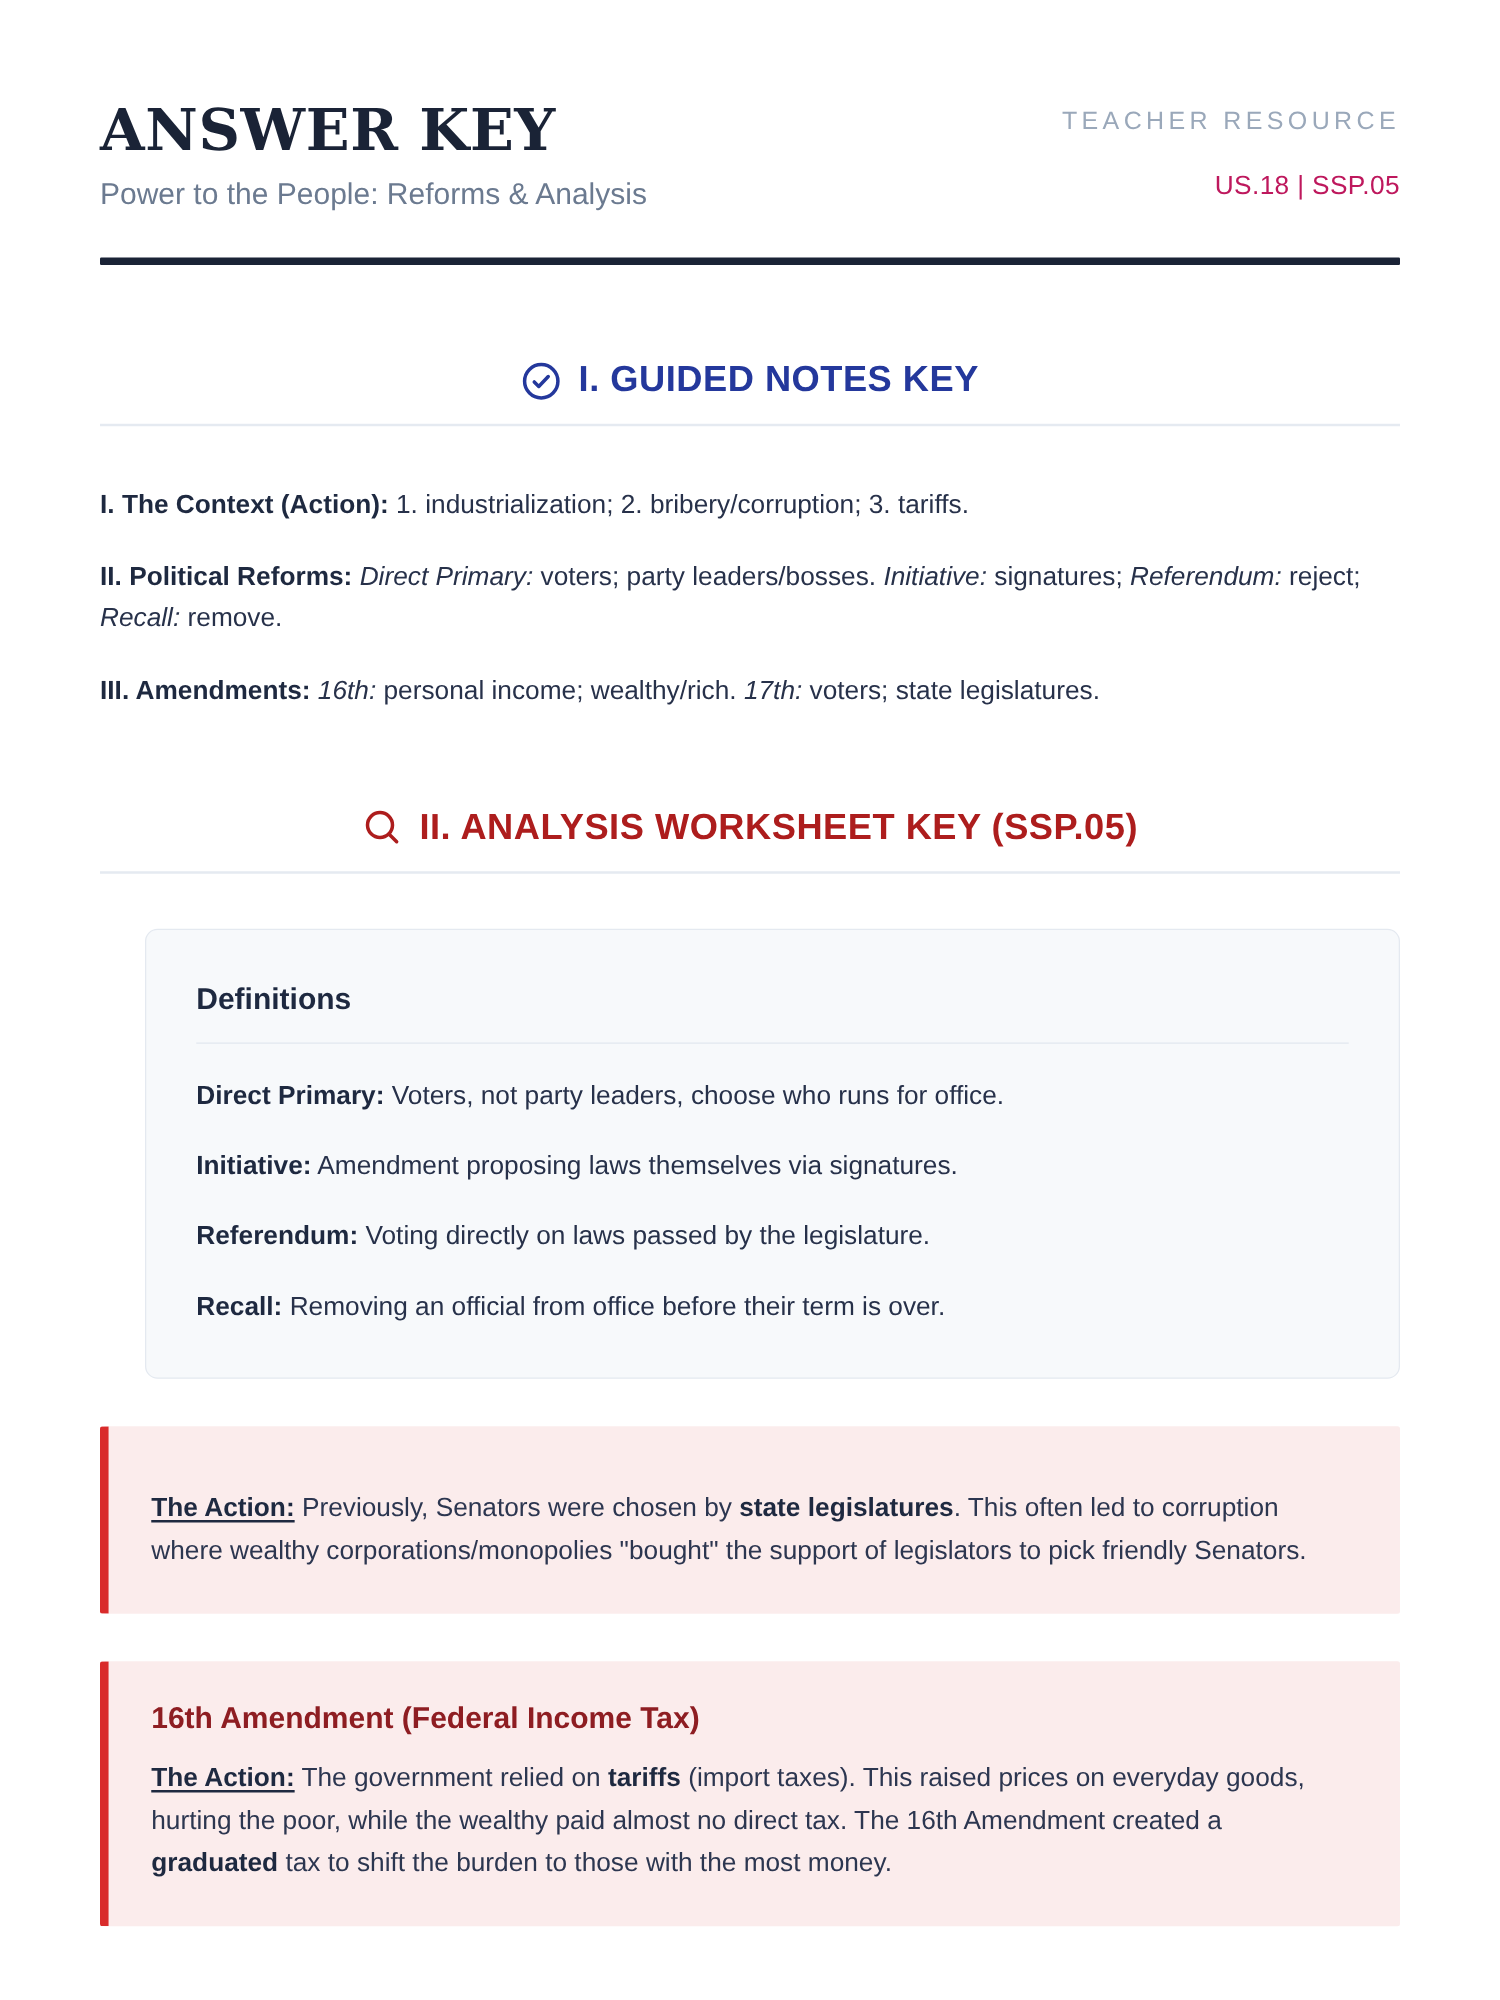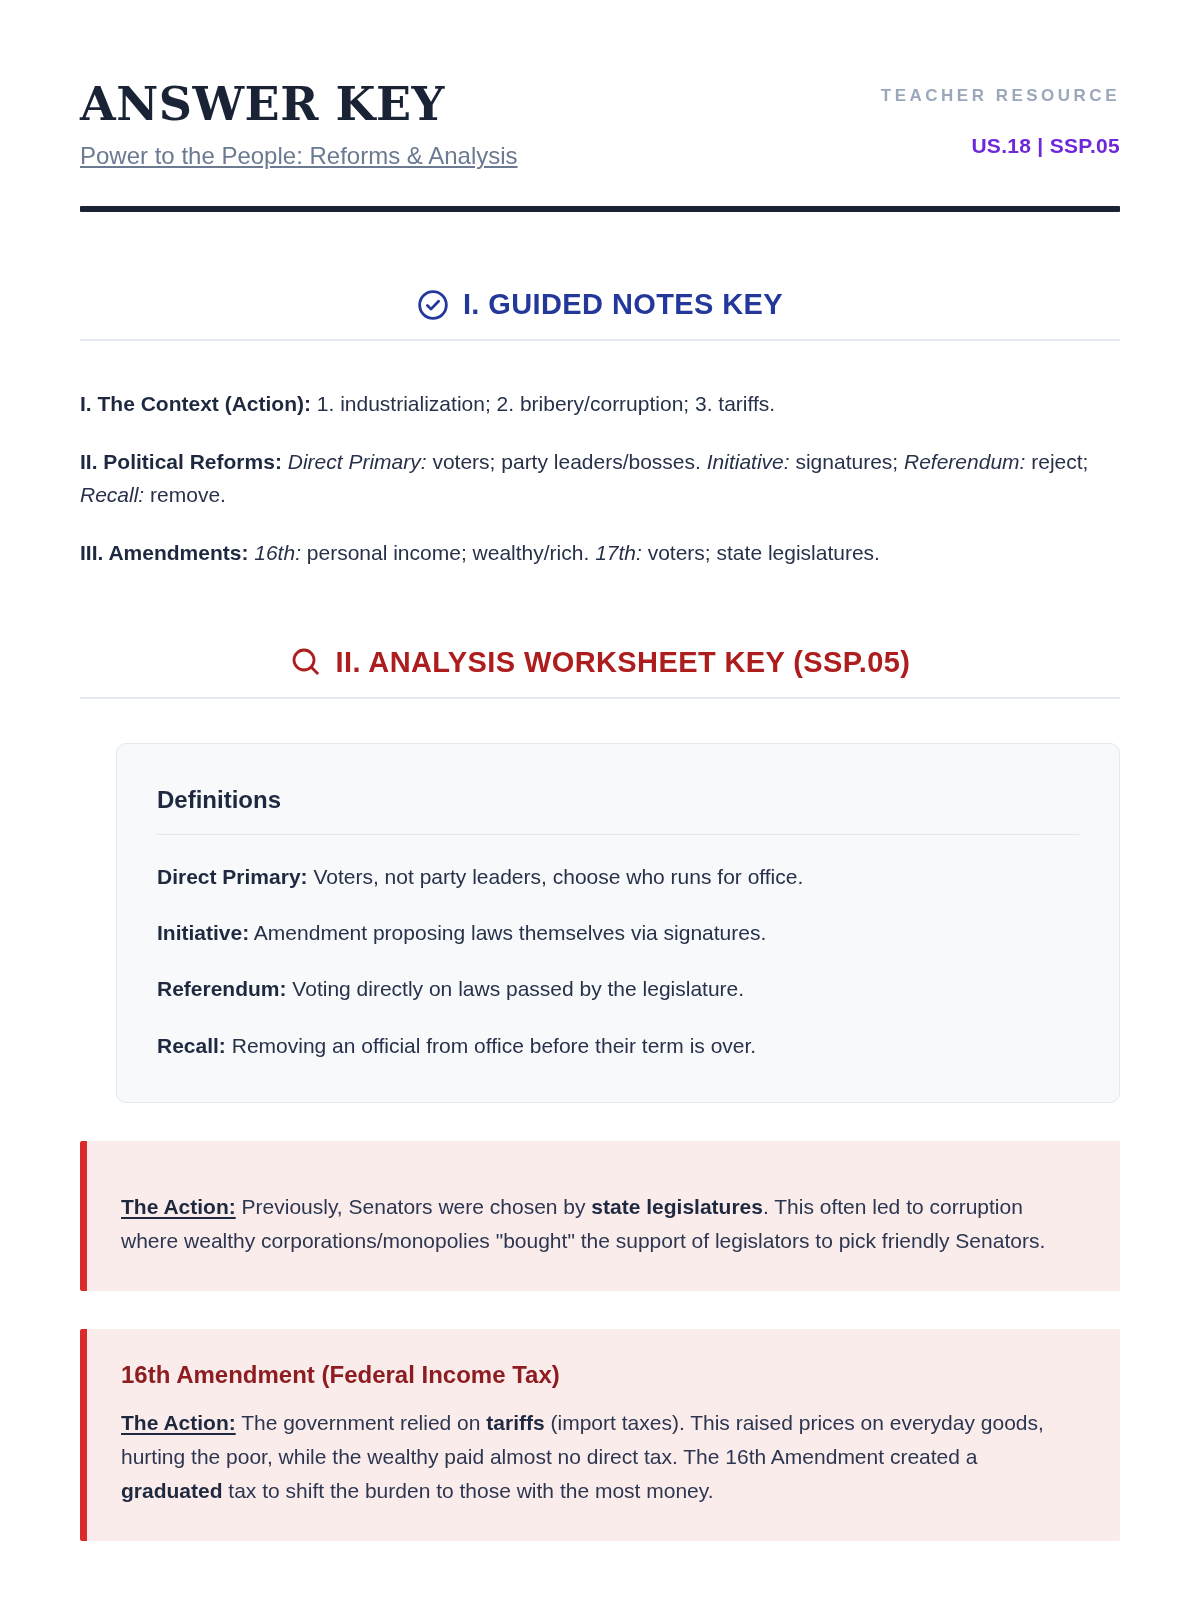--- a/index.html
+++ b/index.html
@@ -28,34 +28,33 @@
     font-size: 46px;
     font-weight: 700;
     letter-spacing: 0.5px;
     color: #1a2336;
     line-height: 1.05;
   }
   .page-subtitle {
     margin-top: 14px;
     font-size: 24px;
     color: #6b7a90;
-    text-decoration: underline;
   }
   .header-right { text-align: right; padding-top: 6px; }
   .resource-label {
-    font-size: 17px;
-    font-weight: 700;
+    font-size: 20px;
+    font-weight: 400;
     letter-spacing: 3.5px;
     color: #9aa8ba;
   }
   .standard-code {
     margin-top: 28px;
     font-size: 21px;
-    font-weight: 700;
-    color: #6d28d9;
+    font-weight: 400;
+    color: #be185d;
     letter-spacing: 0.3px;
   }
   .rule-thick {
     margin-top: 36px;
     height: 6px;
     background: #1a2336;
     border-radius: 1px;
   }
 
   

